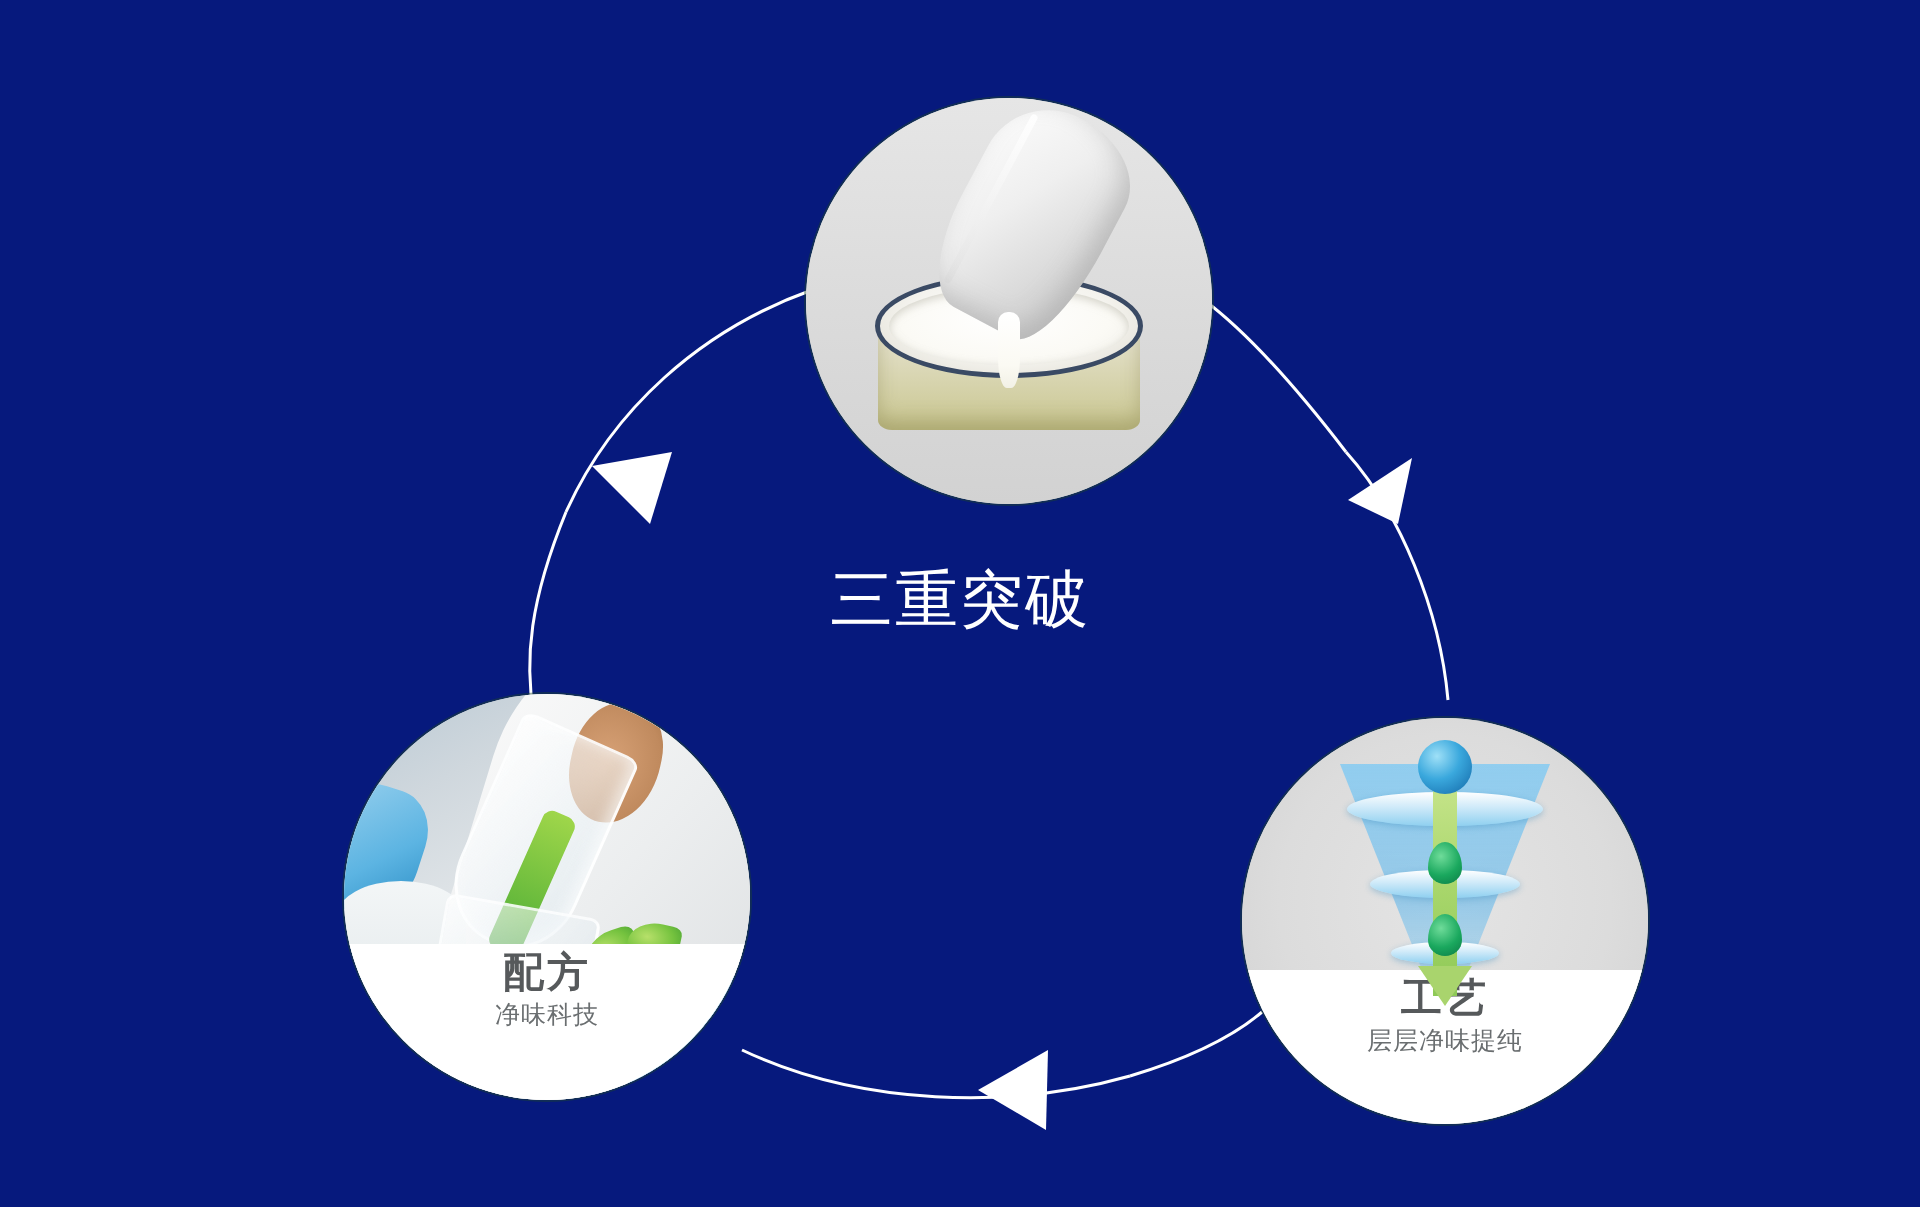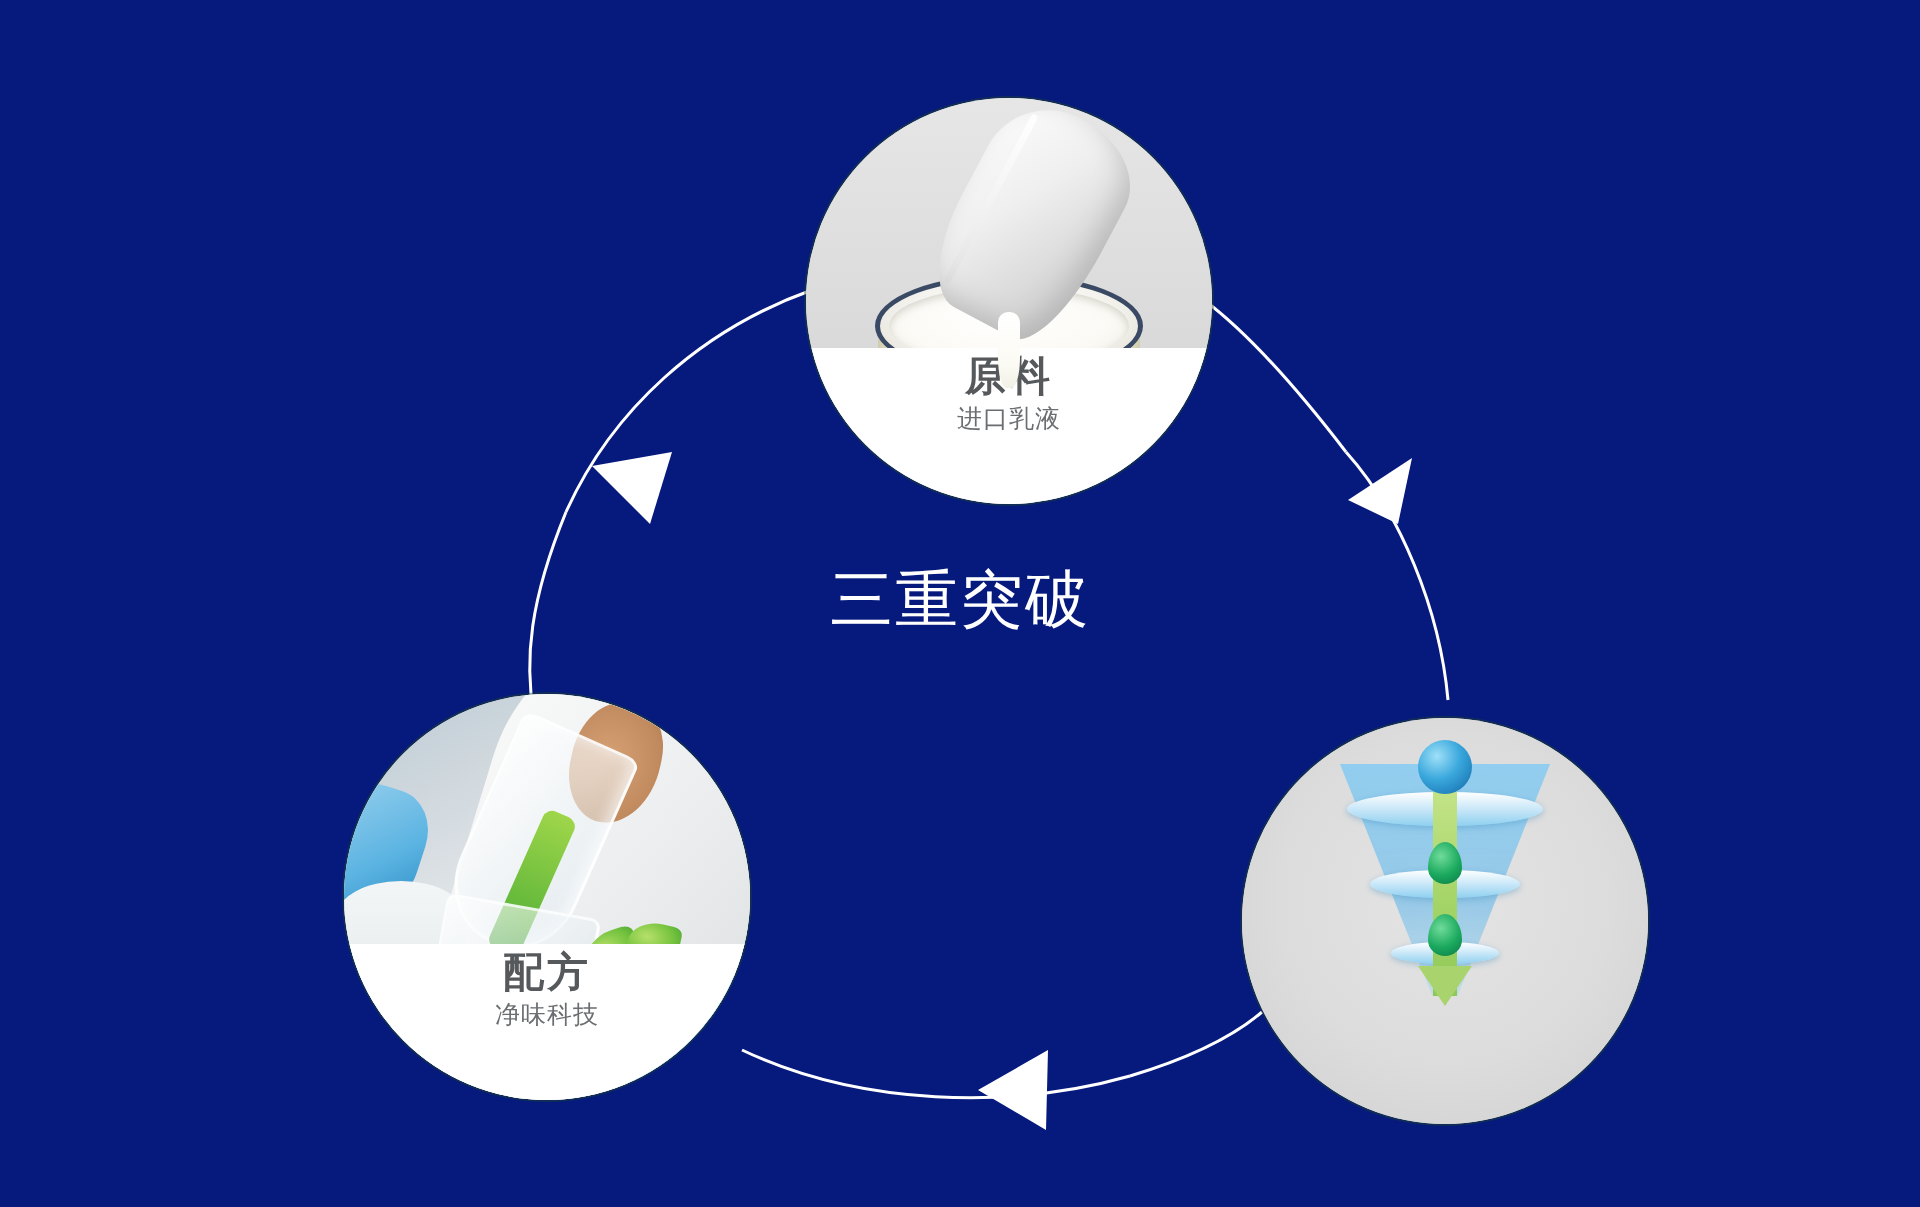--- a/index.html
+++ b/index.html
@@ -365,24 +365,20 @@
   <div id="center-text">
     <span class="ln">三重突破</span>
   </div>
 
   <div class="node" id="node-top">
     <div class="node-photo art-raw">
       <div class="can"></div>
       <div class="can-rim"></div>
       <div class="bag"></div>
       <div class="pour"></div>
-    </div>
-    <div class="node-caption">
-      <span class="cap-title">原料</span>
-      <span class="cap-sub">进口乳液</span>
     </div>
   </div>
 
   <div class="node" id="node-left">
     <div class="node-photo art-formula">
       <div class="coat"></div>
       <div class="skin"></div>
       <div class="glove2"></div>
       <div class="beaker"></div>
       <div class="flaskA"></div>
@@ -408,15 +404,19 @@
       <div class="funnel"></div>
       <div class="stream"></div>
       <div class="disc d1"></div>
       <div class="disc d2"></div>
       <div class="disc d3"></div>
       <div class="drop-top"></div>
       <div class="drop-g g1"></div>
       <div class="drop-g g2"></div>
       <div class="arrow-d"></div>
     </div>
+    <div class="node-caption">
+      <span class="cap-title">工艺</span>
+      <span class="cap-sub">层层净味提纯</span>
+    </div>
   </div>
 
 </div>
 
 </body></html>

